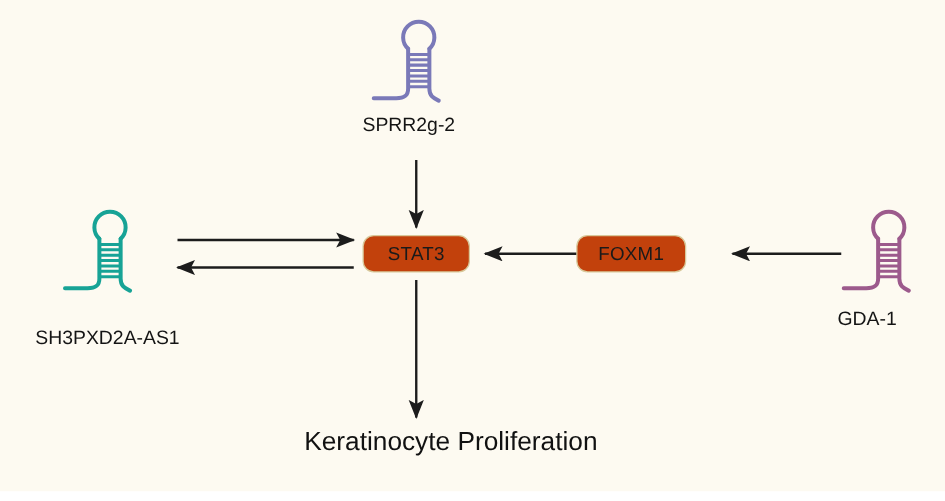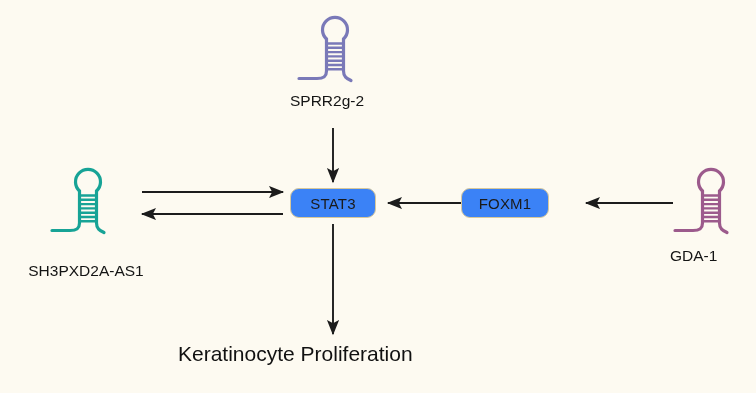--- a/index.html
+++ b/index.html
@@ -32,21 +32,21 @@
     position: absolute;
     left: 0;
     top: 0;
     width: 756px;
     height: 401px;
     pointer-events: none;
   }
   .node-box {
     position: absolute;
     box-sizing: border-box;
-    background: #3b82f6;
+    background: #c2410c;
     border: 1.6px solid #d8c89a;
     border-radius: 9px;
     display: flex;
     align-items: center;
     justify-content: center;
     color: #1a1a1a;
     font-size: 15px;
     letter-spacing: 0.2px;
     font-family: "Liberation Sans", sans-serif;
   }
@@ -84,21 +84,21 @@
     left: 670px;
     top: 247px;
     width: 80px;
     text-align: left;
   }
   #label-outcome {
     position: absolute;
     left: 178px;
     top: 342px;
     width: 300px;
-    text-align: left;
+    text-align: right;
     color: #111111;
     font-size: 21px;
     font-family: "Liberation Sans", sans-serif;
   }
   .hairpin {
     position: absolute;
   }
 </style>
 </head>
 <body>

